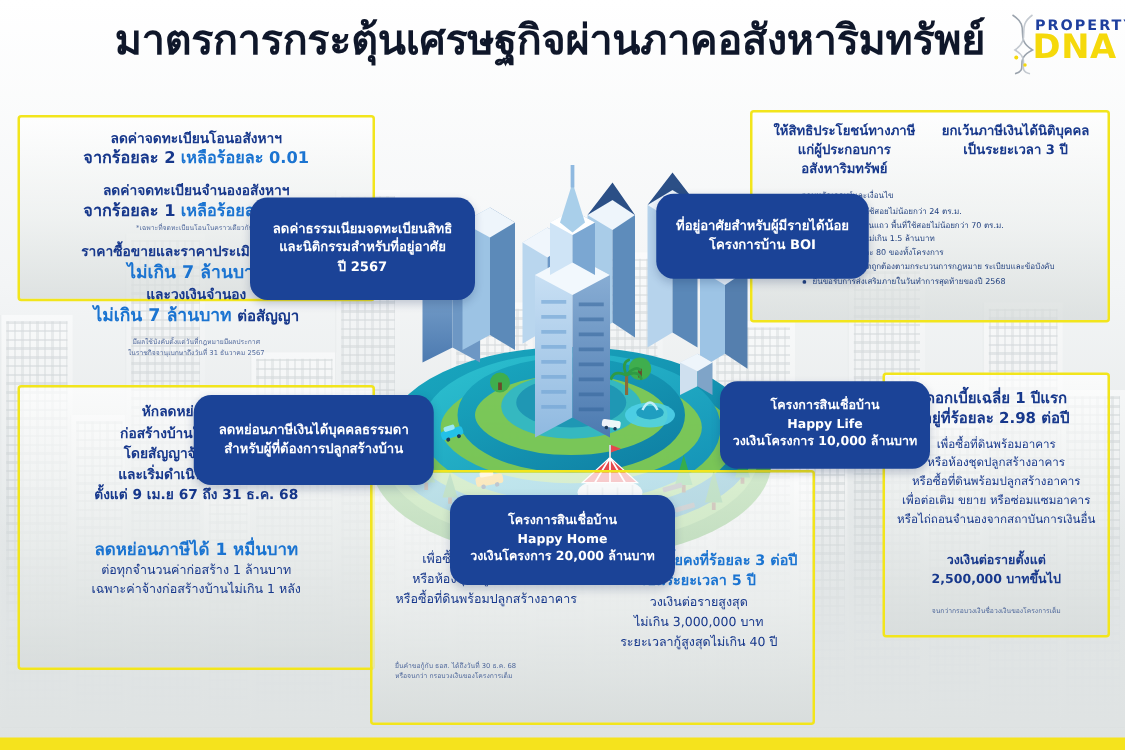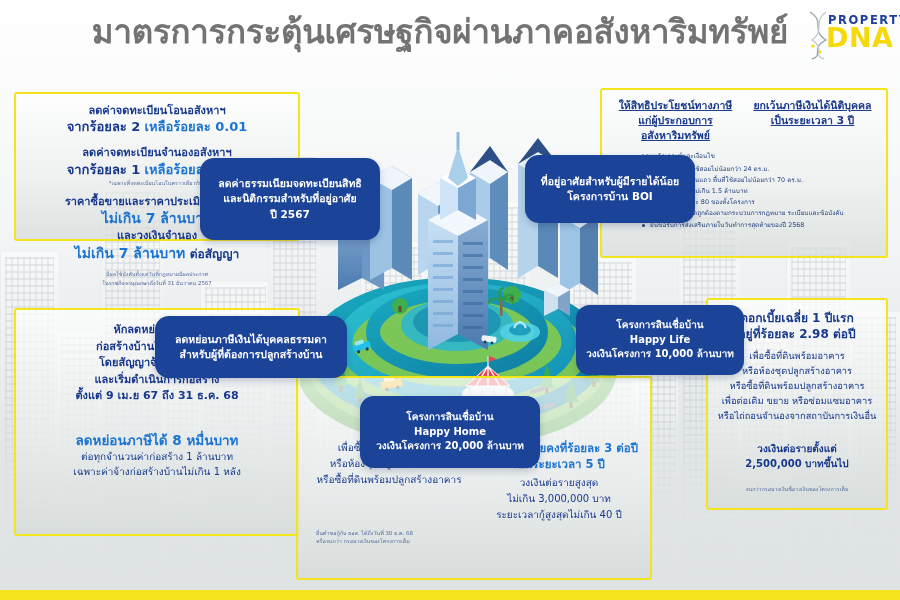--- a/index.html
+++ b/index.html
@@ -21,21 +21,21 @@
   .bld::after{content:"";position:absolute;inset:5px 4px auto 4px;height:calc(100% - 10px);
        background:repeating-linear-gradient(180deg,rgba(190,197,200,.55) 0 2px,transparent 2px 7px),
                   repeating-linear-gradient(90deg,rgba(190,197,200,.45) 0 2px,transparent 2px 6px);}
   .haze{position:absolute;left:0;right:0;bottom:0;height:190px;
         background:linear-gradient(180deg,rgba(233,236,238,0) 0%,rgba(226,230,231,.85) 55%,#dfe3e3 100%);}
   .bottom-bar{position:absolute;left:0;right:0;bottom:0;height:10px;background:#f5e31d;}
 
   
   .title{
     position:absolute;left:60px;top:14px;width:760px;
-    font-size:33px;line-height:1.12;font-weight:bold;color:#737373;
+    font-size:33px;line-height:1.12;font-weight:bold;color:#0f172a;
     letter-spacing:-.2px; text-align:center;
   }
   .logo{position:absolute;right:8px;top:8px;width:86px;height:54px;}
   .logo .helix{position:absolute;left:0;top:2px;width:26px;height:50px;}
   .logo .p-word{position:absolute;left:22px;top:5px;font-size:11.5px;font-weight:bold;
      color:#1e3f9e;letter-spacing:1.6px;}
   .logo .d-word{position:absolute;left:20px;top:16px;font-size:27px;font-weight:bold;
      color:#f5d90b;letter-spacing:.5px;line-height:1;}
 
   
@@ -305,21 +305,21 @@
     <div class="t hd" style="font-size:11px;line-height:1.4;">และวงเงินจำนอง</div>
     <div class="t" style="font-size:14px;line-height:1.35;">
       <span class="accent">ไม่เกิน 7 ล้านบาท</span>
       <span class="hd" style="font-size:12px;">ต่อสัญญา</span>
     </div>
     <div class="tiny" style="margin-top:8px;">มีผลใช้บังคับตั้งแต่วันที่กฎหมายมีผลประกาศ</div>
     <div class="tiny">ในราชกิจจานุเบกษาถึงวันที่ 31 ธันวาคม 2567</div>
   </div>
 
   <div class="ycard" style="left:600px;top:88px;width:288px;height:170px;padding:8px 9px 6px;">
-    <div style="display:flex;gap:8px;justify-content:flex-start;text-decoration:underline;">
+    <div style="display:flex;gap:8px;justify-content:flex-start;">
       <div style="flex:1;text-align:center;">
         <div class="hd" style="font-size:10.5px;line-height:1.45;">ให้สิทธิประโยชน์ทางภาษี</div>
         <div class="hd" style="font-size:10.5px;line-height:1.45;">แก่ผู้ประกอบการอสังหาริมทรัพย์</div>
       </div>
       <div style="flex:1;text-align:center;">
         <div class="hd" style="font-size:10.5px;line-height:1.45;">ยกเว้นภาษีเงินได้นิติบุคคล</div>
         <div class="hd" style="font-size:10.5px;line-height:1.45;">เป็นระยะเวลา 3 ปี</div>
       </div>
     </div>
     <div style="font-size:6.4px;color:#22417f;margin:7px 0 3px 30px;">ตามหลักเกณฑ์และเงื่อนไข</div>
@@ -332,21 +332,21 @@
       <li>ยื่นขอรับการส่งเสริมภายในวันทำการสุดท้ายของปี 2568</li>
     </ul>
   </div>
 
   <div class="ycard" style="left:14px;top:308px;width:286px;height:228px;padding:12px 10px 8px;">
     <div class="t hd" style="font-size:11px;line-height:1.5;">หักลดหย่อนค่าจ้าง</div>
     <div class="t hd" style="font-size:11px;line-height:1.5;">ก่อสร้างบ้านให้แก่ผู้รับจ้าง</div>
     <div class="t hd" style="font-size:11px;line-height:1.5;">โดยสัญญาจ้างกระทำขึ้น</div>
     <div class="t hd" style="font-size:11px;line-height:1.5;">และเริ่มดำเนินการก่อสร้าง</div>
     <div class="t hd" style="font-size:11px;line-height:1.5;">ตั้งแต่ 9 เม.ย 67 ถึง 31 ธ.ค. 68</div>
-    <div class="t accent" style="font-size:13.5px;line-height:1.4;margin-top:26px;">ลดหย่อนภาษีได้ 8 หมื่นบาท</div>
+    <div class="t accent" style="font-size:13.5px;line-height:1.4;margin-top:26px;">ลดหย่อนภาษีได้ 1 หมื่นบาท</div>
     <div class="t hd" style="font-size:10px;line-height:1.5;font-weight:normal;">ต่อทุกจำนวนค่าก่อสร้าง 1 ล้านบาท</div>
     <div class="t hd" style="font-size:10px;line-height:1.5;font-weight:normal;">เฉพาะค่าจ้างก่อสร้างบ้านไม่เกิน 1 หลัง</div>
   </div>
 
   <div class="ycard" style="left:706px;top:298px;width:182px;height:212px;padding:10px 7px 6px;">
     <div class="t hd" style="font-size:12px;line-height:1.35;">ดอกเบี้ยเฉลี่ย 1 ปีแรก</div>
     <div class="t hd" style="font-size:12px;line-height:1.35;">อยู่ที่ร้อยละ 2.98 ต่อปี</div>
     <div class="t hd" style="font-size:9.3px;line-height:1.6;font-weight:normal;margin-top:7px;">เพื่อซื้อที่ดินพร้อมอาคาร</div>
     <div class="t hd" style="font-size:9.3px;line-height:1.6;font-weight:normal;">หรือห้องชุดปลูกสร้างอาคาร</div>
     <div class="t hd" style="font-size:9.3px;line-height:1.6;font-weight:normal;">หรือซื้อที่ดินพร้อมปลูกสร้างอาคาร</div>
@@ -380,21 +380,21 @@
     <div class="ln">ลดค่าธรรมเนียมจดทะเบียนสิทธิ</div>
     <div class="ln">และนิติกรรมสำหรับที่อยู่อาศัย</div>
     <div class="ln">ปี 2567</div>
   </div>
 
   <div class="bbox" style="left:525px;top:155px;width:170px;height:68px;font-size:10.5px;">
     <div class="ln">ที่อยู่อาศัยสำหรับผู้มีรายได้น้อย</div>
     <div class="ln">โครงการบ้าน BOI</div>
   </div>
 
-  <div class="bbox" style="left:155px;top:316px;width:192px;height:62px;font-size:10.5px;">
+  <div class="bbox" style="left:155px;top:316px;width:192px;height:72px;font-size:10.5px;">
     <div class="ln">ลดหย่อนภาษีเงินได้บุคคลธรรมดา</div>
     <div class="ln">สำหรับผู้ที่ต้องการปลูกสร้างบ้าน</div>
   </div>
 
   <div class="bbox" style="left:576px;top:305px;width:168px;height:70px;font-size:10px;">
     <div class="ln">โครงการสินเชื่อบ้าน</div>
     <div class="ln">Happy Life</div>
     <div class="ln">วงเงินโครงการ 10,000 ล้านบาท</div>
   </div>
 

